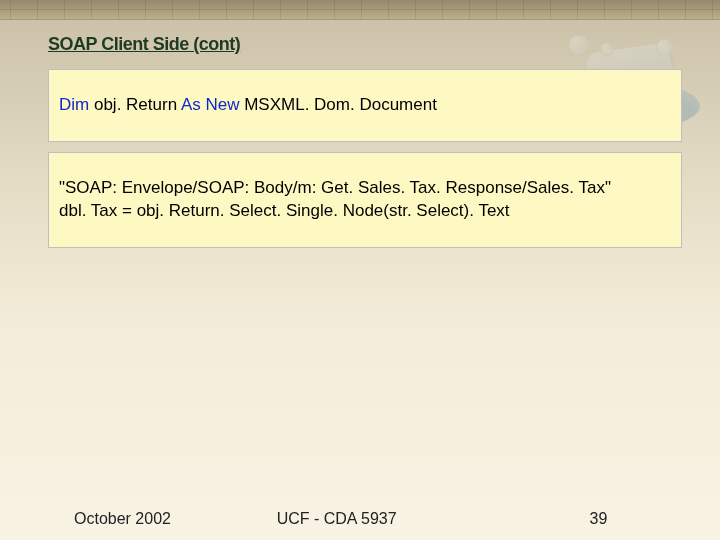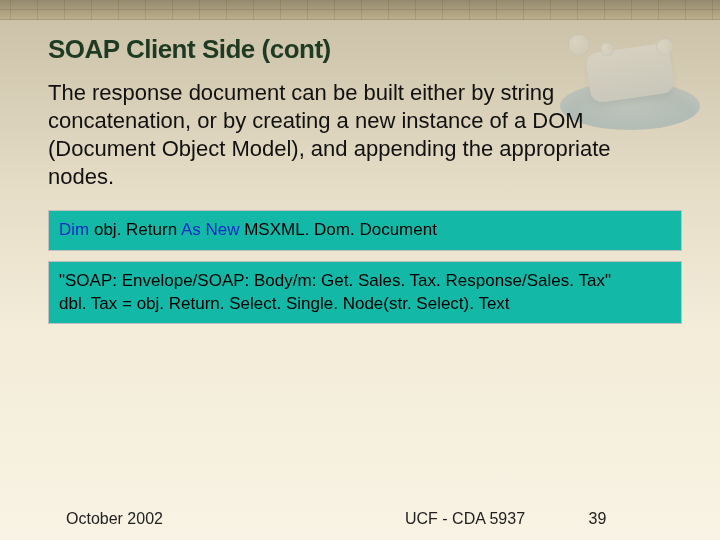--- a/index.html
+++ b/index.html
@@ -61,75 +61,75 @@
     position: absolute;
     top: 20px; left: 0; right: 0; bottom: 0;
     padding: 14px 38px 12px 48px;
   }
 
   .title {
     font-family: "Arial Black", Arial, sans-serif;
     font-weight: 900;
     font-stretch: condensed;
     letter-spacing: -0.5px;
-    font-size: 26px;
+    font-size: 18px;
     color: #1f3a22;
     margin-bottom: 14px;
+    text-decoration: underline;
   }
 
   .para {
     font-size: 22px;
     line-height: 1.28;
     color: #111;
     margin-bottom: 18px;
   }
 
   .code-box {
-    background: #14b8a6;
+    background: #fef9c3;
     border: 1px solid #bfbfbf;
-    padding: 8px 10px;
+    padding: 24px 10px;
     font-size: 17px;
     line-height: 1.35;
     color: #000;
     margin-bottom: 10px;
     font-family: Arial, Helvetica, sans-serif;
     white-space: normal;
   }
   .code-box .kw { color: #1029c6; }
 
   .footer {
     position: absolute;
-    left: 4px; right: 0; bottom: 12px;
+    left: 12px; right: 0; bottom: 12px;
     display: flex;
     padding: 0 50px 0 62px;
     font-size: 16px;
     color: #222;
   }
   .footer > div:nth-child(1){ flex: 0 0 34%; text-align: left; }
-  .footer > div:nth-child(2){ flex: 0 0 42%; text-align: right; }
+  .footer > div:nth-child(2){ flex: 0 0 42%; text-align: left; }
   .footer > div:nth-child(3){ flex: 1; text-align: center; }
 </style>
 </head>
 <body>
 
 <div class="top-strip"></div>
 
 <div class="soap-graphic">
   <div class="dish"></div>
   <div class="bar"></div>
   <div class="bubble" style="top:-6px;left:8px;width:22px;height:22px;"></div>
   <div class="bubble" style="top:2px;left:40px;width:14px;height:14px;"></div>
   <div class="bubble" style="top:-2px;left:96px;width:18px;height:18px;"></div>
 </div>
 
 <div class="slide">
 
   <div class="title">SOAP Client Side (cont)</div>
 
-  <div class="para">The response document can be built either by string concatenation, or by creating a new instance of a DOM (Document Object Model), and appending the appropriate nodes.</div>
 
 
   <div class="code-box">
     <div>
       <span class="kw">Dim</span><span> obj. Return </span><span class="kw">As New</span><span> MSXML. Dom. Document</span>
     </div>
   </div>
 
   <div class="code-box">
     <div>"SOAP: Envelope/SOAP: Body/m: Get. Sales. Tax. Response/Sales. Tax"</div>

